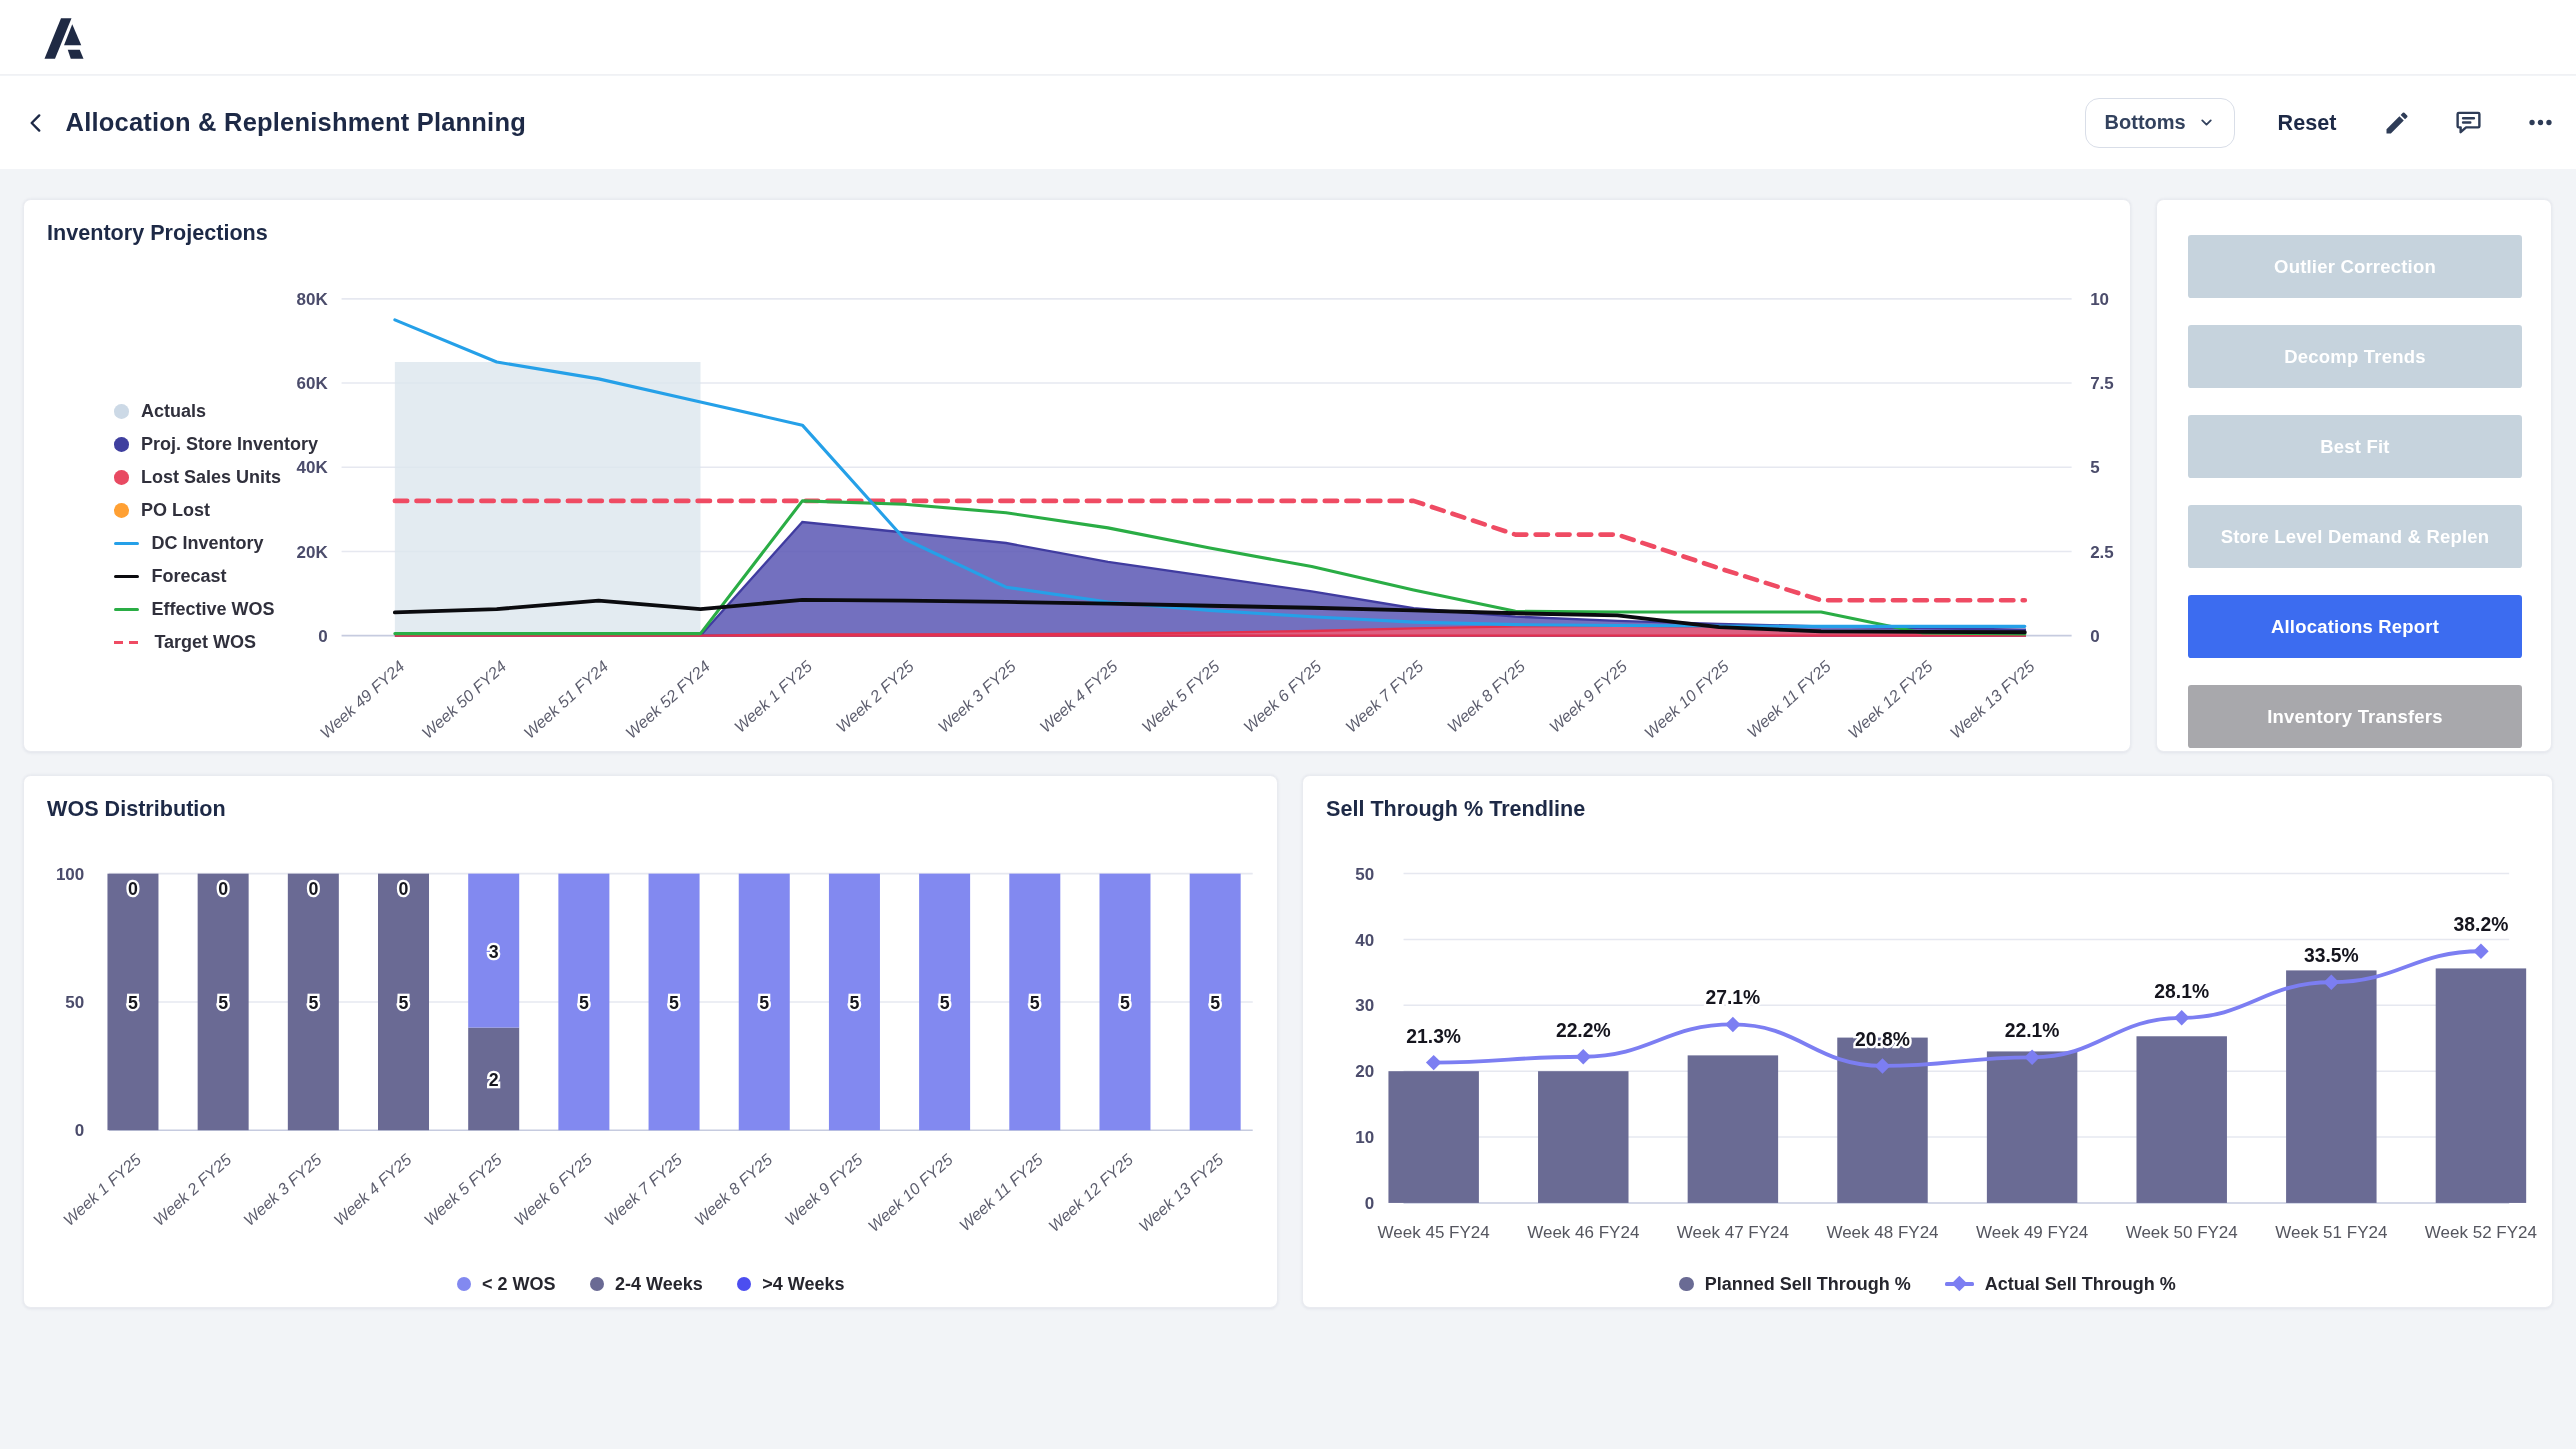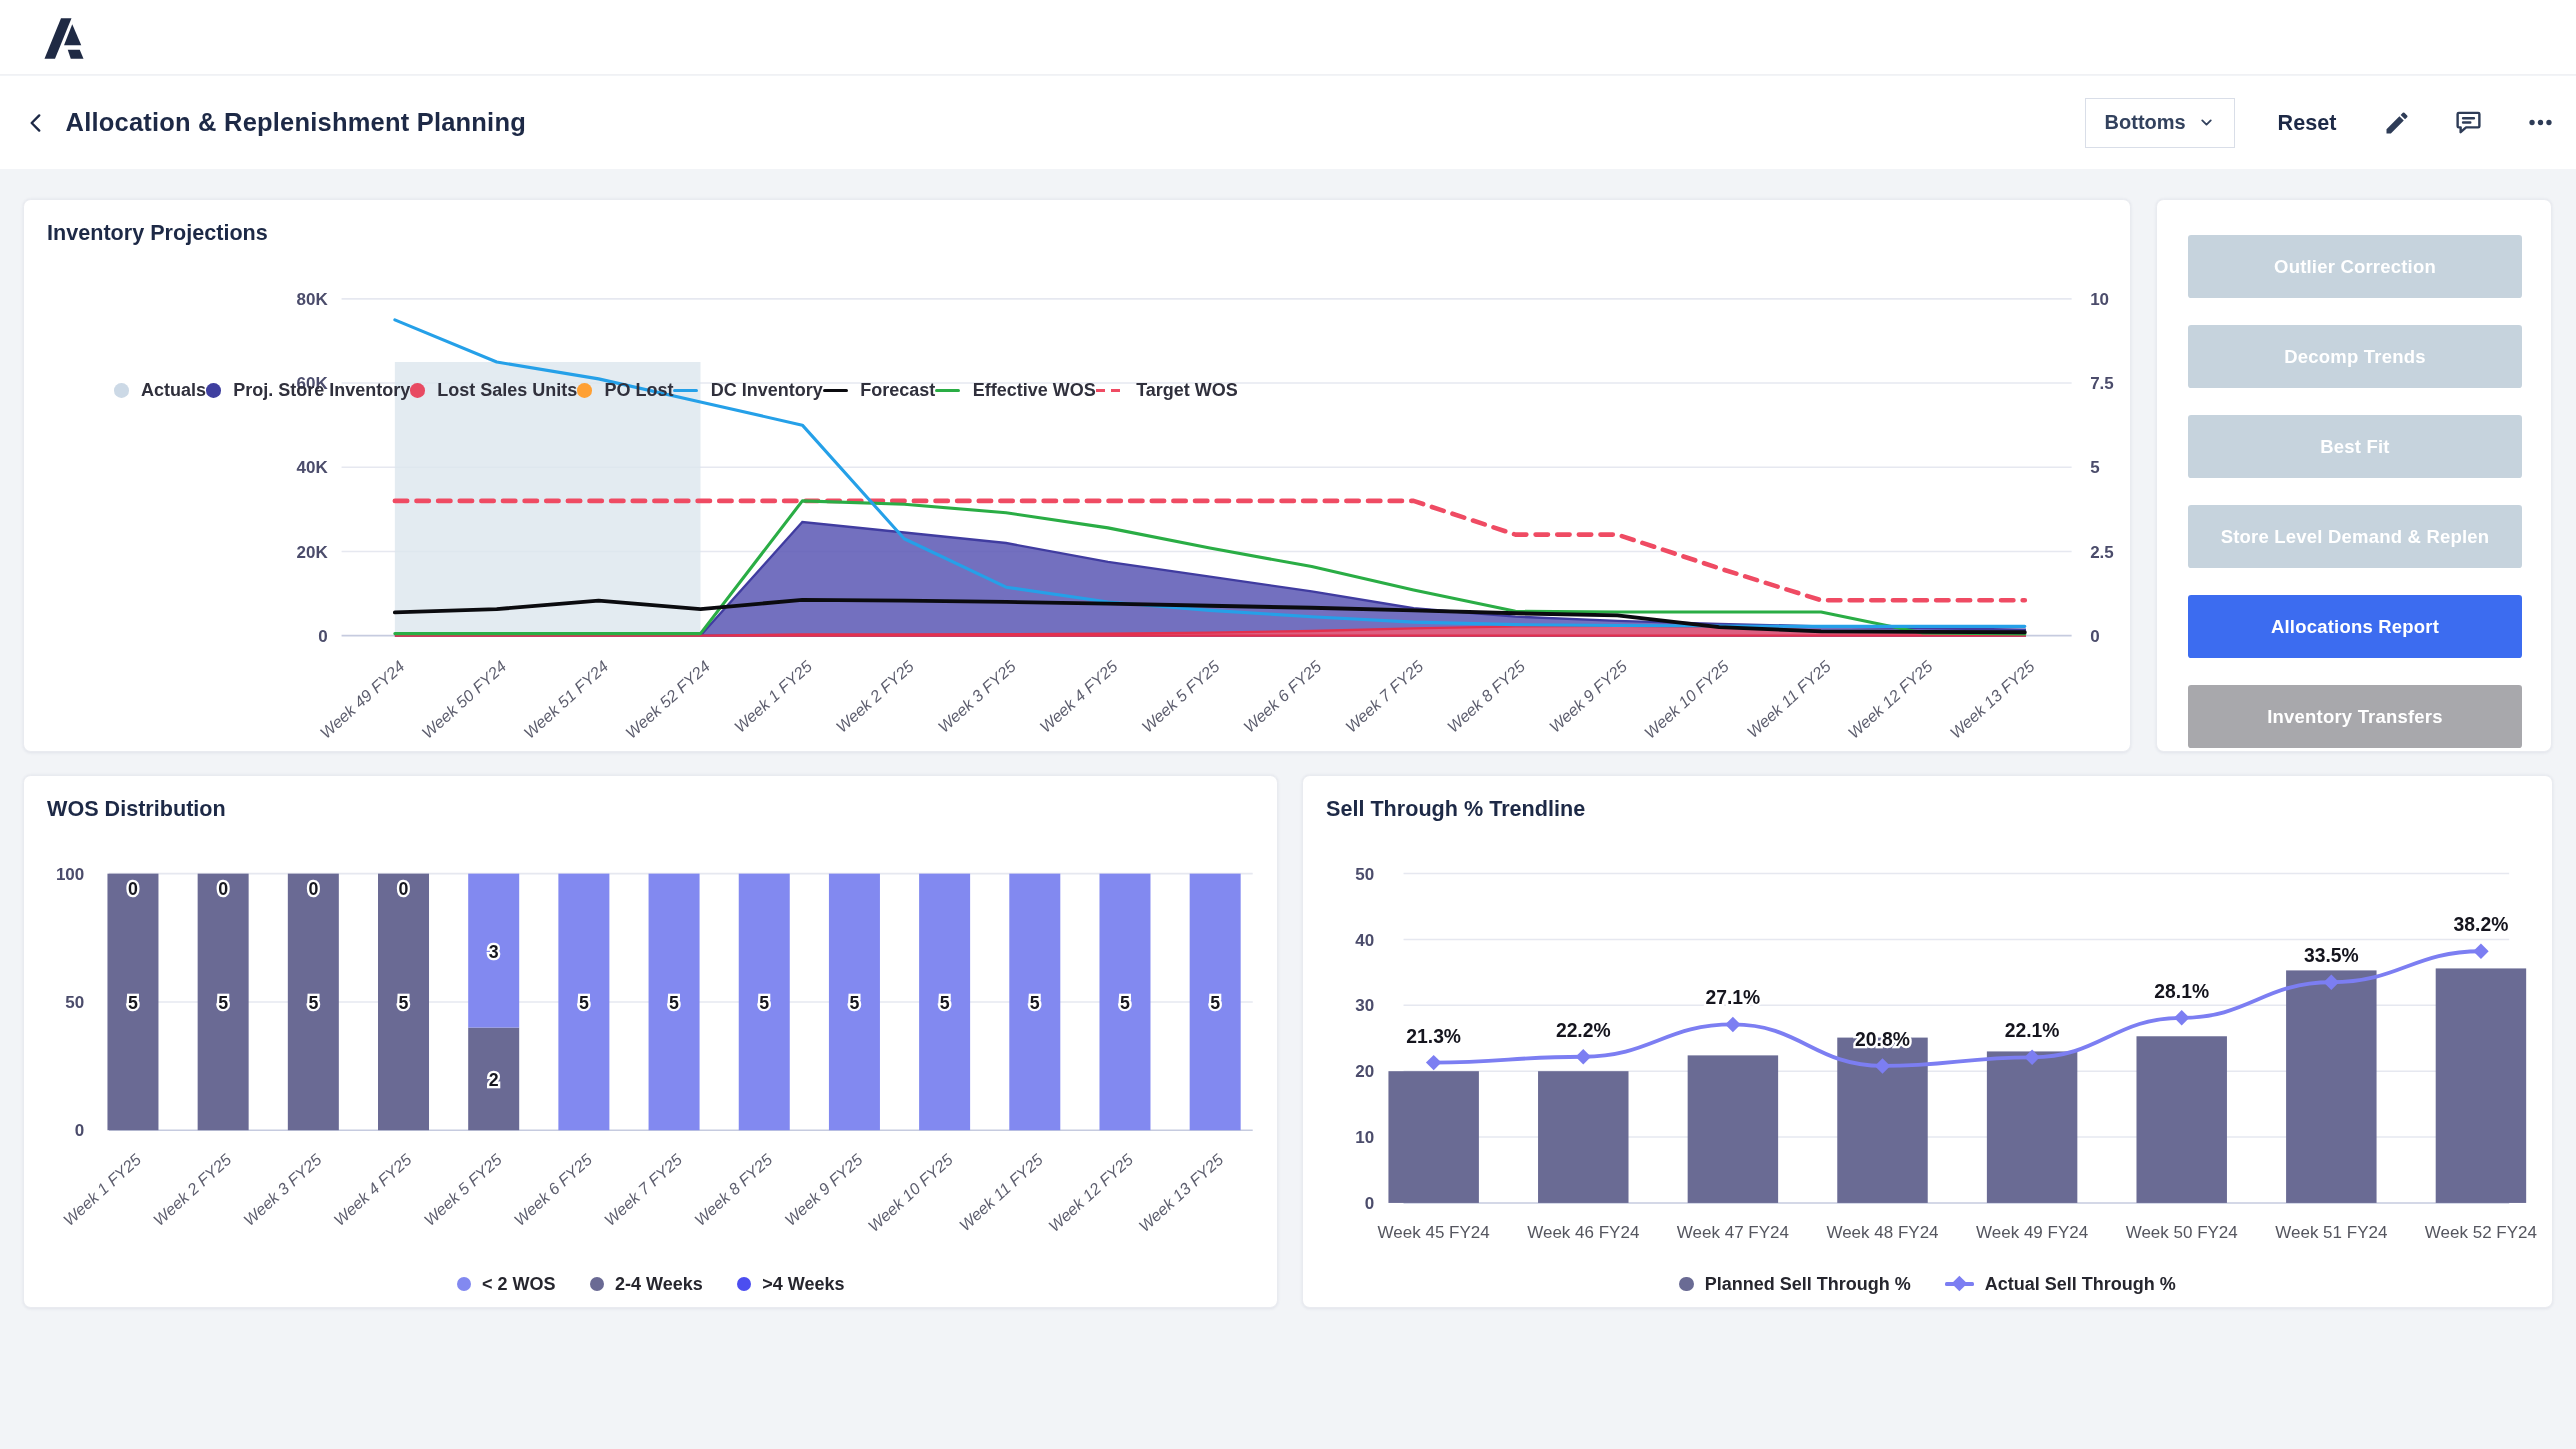--- a/index.html
+++ b/index.html
@@ -8,35 +8,35 @@
   
   .topbar{position:absolute;top:0;left:0;width:100%;height:75px;background:#fff;
           border-bottom:0.8px solid #f0f1f4;box-sizing:border-box;}
   .logo{position:absolute;left:43px;top:15.5px;}
   .subbar{position:absolute;top:76px;left:0;width:100%;height:93px;background:#fff;
           display:flex;align-items:center;padding:0 18px;box-sizing:border-box;}
   .back-btn{background:none;border:none;cursor:pointer;padding:4.6px;display:flex;align-items:center;}
   .page-title{font-size:25.5px;font-weight:600;color:#1d2946;margin-left:12.4px;letter-spacing:0.2px;}
   .hdr-right{margin-left:auto;display:flex;align-items:center;gap:37px;}
   .view-dd{display:flex;align-items:center;gap:12.4px;height:48px;padding:0 18.5px;background:#fff;
-           border:1.2px solid #d9dee8;border-radius:0;cursor:pointer;}
+           border:1.2px solid #d9dee8;border-radius:14px;cursor:pointer;}
   .view-dd span{font-size:20px;font-weight:600;color:#33425e;}
   .txt-btn{background:none;border:none;font-family:inherit;font-size:21.6px;font-weight:600;color:#1d2946;cursor:pointer;}
   .icon-btn{background:none;border:none;cursor:pointer;padding:3.1px;display:flex;align-items:center;}
   
   .card{position:absolute;background:#fff;border:0.8px solid #e9ebf0;border-radius:7.7px;
         box-shadow:0 0.8px 3.1px rgba(25,39,89,.08);box-sizing:border-box;}
   .card-title{position:absolute;left:23px;top:20px;font-size:21.6px;font-weight:700;color:#1d2946;}
   #panel-inventory{left:23px;top:199px;width:2108px;height:553px;}
   #panel-actions{left:2156px;top:199px;width:396px;height:553px;padding:35px 31px 0;}
   #panel-wos{left:23px;top:775px;width:1255px;height:533px;}
   #panel-sell{left:1302px;top:775px;width:1251px;height:533px;}
   svg.chart{position:absolute;left:0;top:0;}
   
-  #inv-legend{position:absolute;left:90px;top:174px;display:flex;flex-direction:row;}
+  #inv-legend{position:absolute;left:90px;top:195px;display:flex;flex-direction:column;}
   #inv-legend .legend-item{display:flex;align-items:center;height:33px;gap:12.4px;cursor:pointer;}
   .legend-label{font-size:18px;font-weight:600;color:#30303c;white-space:nowrap;}
   
   .h-legend{position:absolute;left:0;bottom:12.4px;width:100%;display:flex;justify-content:center;
             align-items:center;gap:34px;}
   .h-legend .legend-item{display:flex;align-items:center;gap:10.8px;cursor:pointer;}
   .h-legend .legend-label{font-weight:700;color:#26262e;}
   .m-dot{width:14.7px;height:14.7px;border-radius:50%;flex:none;}
   .m-line{width:25px;height:3.1px;border-radius:1.5px;flex:none;}
   .m-dash{width:28px;height:3.9px;flex:none;}

